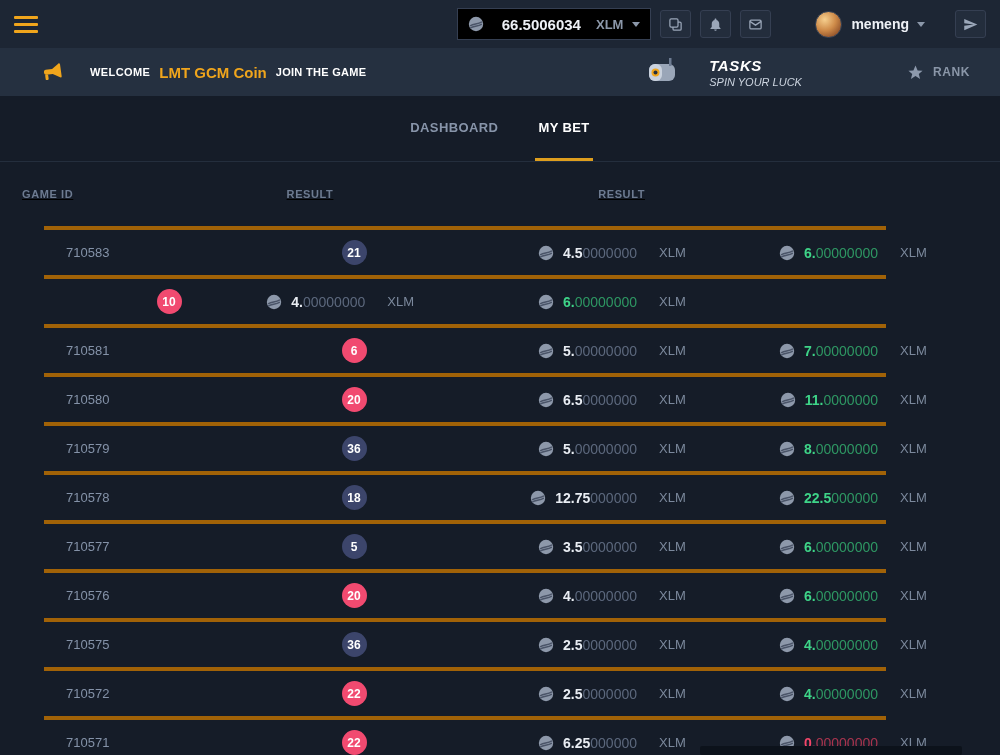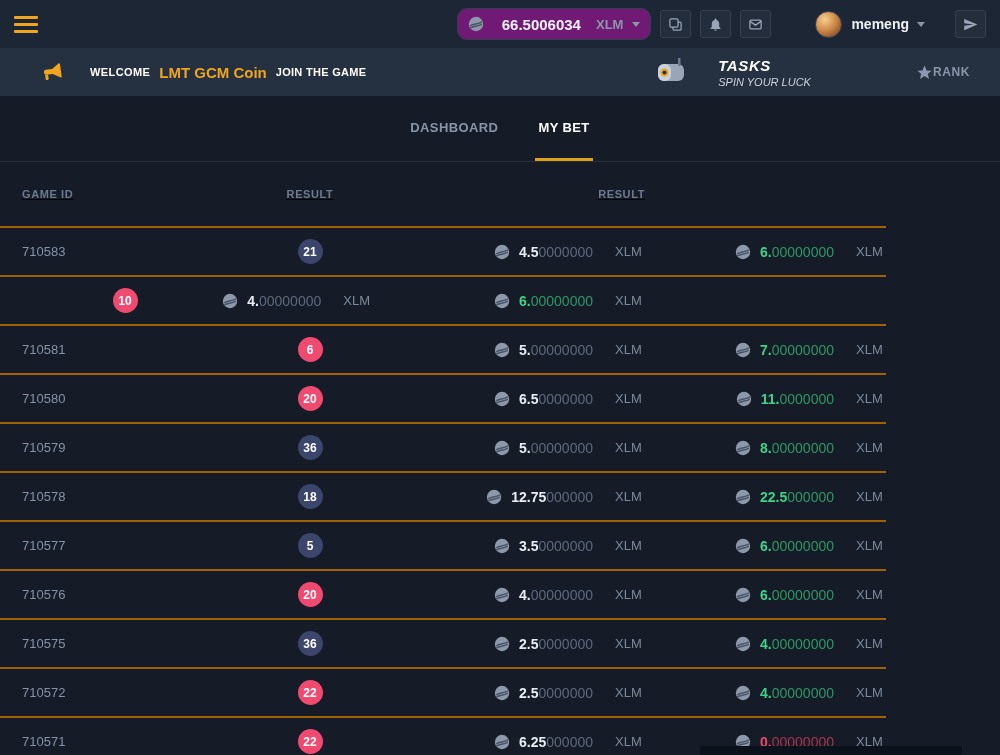--- a/index.html
+++ b/index.html
@@ -7,55 +7,55 @@
   body {
     width:1000px; height:755px; overflow:hidden; position:relative;
     background:#151c28; font-family:"Liberation Sans", sans-serif;
   }
 
   
   .topbar { height:48px; background:#1d2634; display:flex; align-items:center; padding:0 14px; }
   .hamburger { width:24px; display:flex; flex-direction:column; gap:4px; cursor:pointer; }
   .hamburger span { height:3px; background:#f0a51c; border-radius:1px; }
   .top-right { margin-left:auto; display:flex; align-items:center; }
-  .balance { display:flex; align-items:center; height:32px; background:#701a75; border:1px solid #353f52; border-radius:10px; padding:0 10px; gap:9px; cursor:pointer; }
+  .balance { display:flex; align-items:center; height:32px; background:#000000; border:1px solid #353f52; border-radius:0; padding:0 10px; gap:9px; cursor:pointer; }
   .balance .amt { font-size:15px; font-weight:700; color:#eef1f6; }
   .balance .cur { font-size:13px; color:#8b97a9; font-weight:700; margin-left:6px; }
   .caret { width:0; height:0; border-left:4px solid transparent; border-right:4px solid transparent; border-top:5px solid #8b97a9; }
   .iconbtn { width:31px; height:28px; border:1px solid #353f52; background:#232d3c; border-radius:3px; display:flex; align-items:center; justify-content:center; margin-left:9px; cursor:pointer; }
   .iconbtn svg { width:15px; height:15px; }
   .avatar { width:27px; height:27px; border-radius:50%; margin-left:44px; border:1px solid #3a4557; background:radial-gradient(circle at 35% 30%, #f6cf8e, #cf8c4a 45%, #8a4b26 85%); cursor:pointer; }
   .username { margin-left:9px; margin-right:8px; font-size:14px; font-weight:700; color:#eef1f6; cursor:pointer; }
   .sendbtn { margin-left:30px; }
 
   
   .welcome { height:48px; background:#253040; display:flex; align-items:center; padding:0 30px 0 40px; }
   .w-prefix { font-size:11px; font-weight:700; color:#ffffff; letter-spacing:.4px; margin-left:26px; }
   .w-coin { font-size:15px; font-weight:700; color:#f0a51c; margin-left:9px; }
   .w-suffix { font-size:11px; font-weight:700; color:#ffffff; letter-spacing:.3px; margin-left:9px; }
   .tasks { margin-left:auto; display:flex; align-items:center; gap:28px; cursor:pointer; }
   .tasks-title { font-size:15px; font-weight:700; font-style:italic; color:#ffffff; letter-spacing:.6px; }
   .tasks-sub { font-size:11px; font-style:italic; color:#ccd4df; margin-top:2px; }
-  .rank { display:flex; align-items:center; margin-left:105px; color:#8a96a8; font-size:12px; font-weight:700; letter-spacing:.6px; cursor:pointer; }
+  .rank { display:flex; align-items:center; gap:9px; margin-left:105px; color:#8a96a8; font-size:12px; font-weight:700; letter-spacing:.6px; cursor:pointer; }
 
   
   .tabs { height:66px; display:flex; justify-content:center; align-items:stretch; gap:34px; border-bottom:1px solid #242e3d; }
   .tab { display:flex; align-items:center; font-size:13px; font-weight:700; color:#8794a9; letter-spacing:.4px; border-bottom:3px solid transparent; padding:0 3px; cursor:pointer; }
   .tab.active { color:#ffffff; border-bottom-color:#de9e1e; }
 
   
   .table { width:886px; }
   .thead { display:grid; grid-template-columns:250px 120px 275px 241px; height:64px; align-items:center;text-decoration:underline; }
   .th { font-size:11px; font-weight:700; color:#6d7b91; letter-spacing:.6px; }
   .th-gameid { padding-left:22px; }
   .th-result { text-align:center; }
   .th-amount { text-align:right; padding-right:7px; }
   .th-profit { text-align:right; }
 
-  .row { display:grid; grid-template-columns:250px 120px 275px 241px; height:49px; align-items:center; border-top:2px solid #a16207; }
+  .row { display:grid; grid-template-columns:250px 120px 275px 241px; height:49px; align-items:center; border-top:4px solid #a16207;margin-left:44px; }
   .cell-game { padding-left:22px; font-size:13px; color:#8492a8; }
   .cell-result { display:flex; justify-content:center; }
   .badge { width:25px; height:25px; border-radius:50%; display:flex; align-items:center; justify-content:center; font-size:12px; font-weight:700; color:#ffffff; }
   .badge.navy { background:#3c456b; }
   .badge.pink { background:#f14a70; }
   .cell-amount, .cell-profit { display:flex; align-items:center; justify-content:flex-end; }
   .coin { width:16px; height:16px; margin-right:9px; flex:none; display:inline-flex; }
   .num-strong { font-size:14px; font-weight:700; color:#e9edf3; }
   .num-dim { font-size:14px; color:#5c687d; }
   .cur-label { font-size:13px; color:#7b889c; margin-left:22px; width:30px; }

